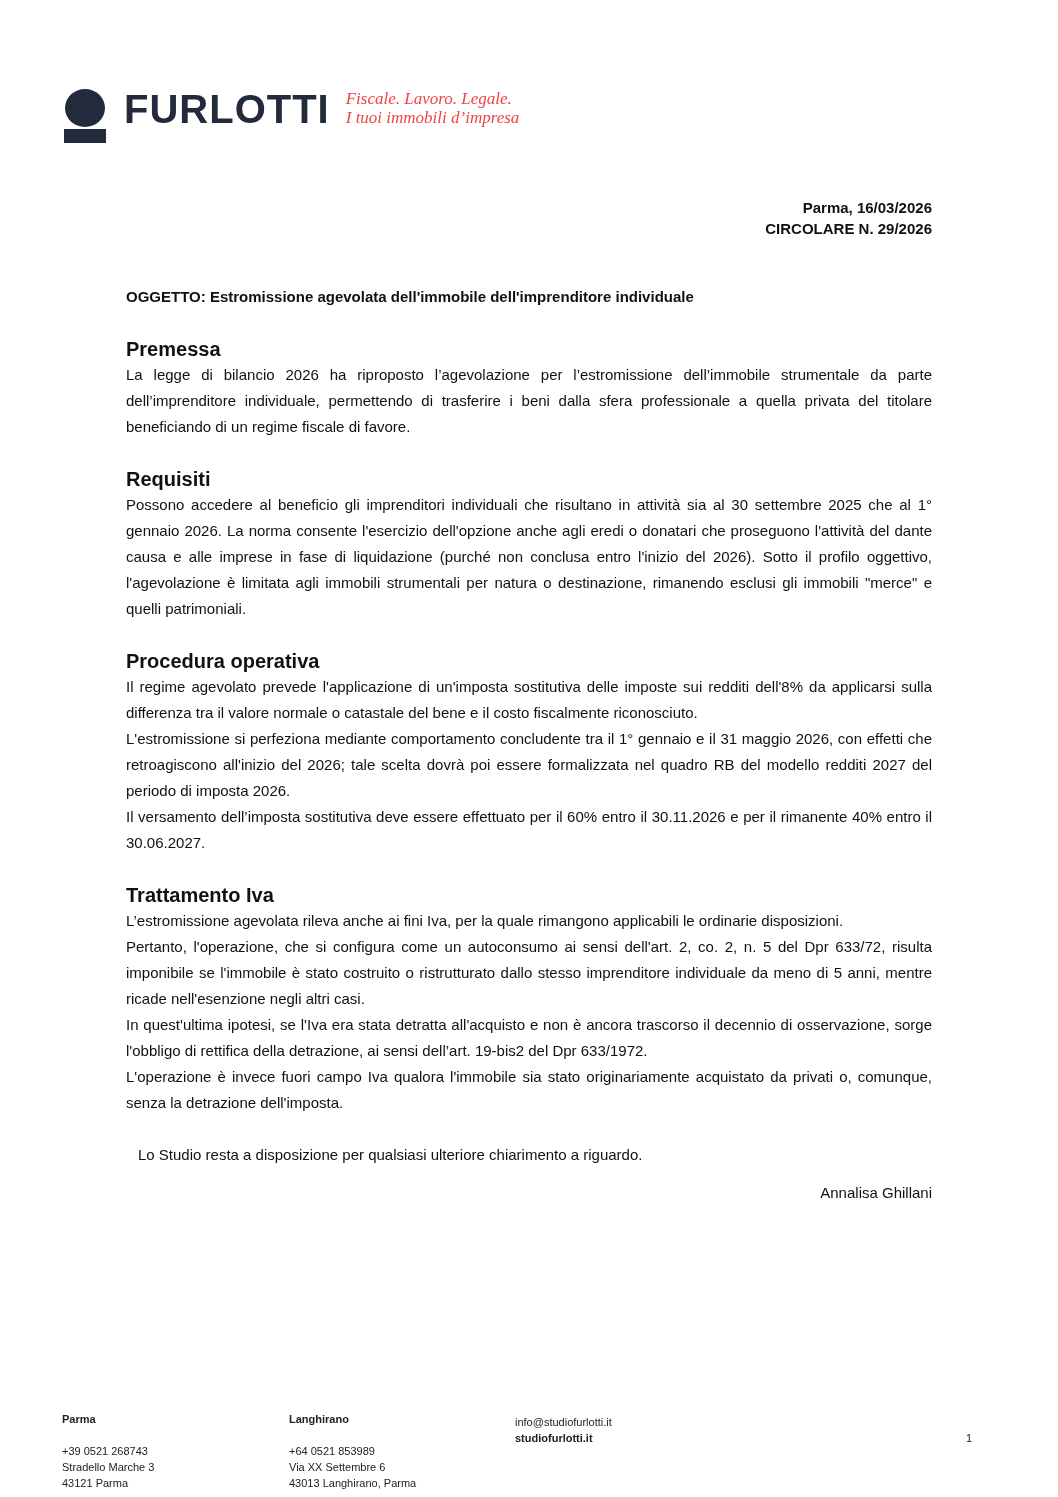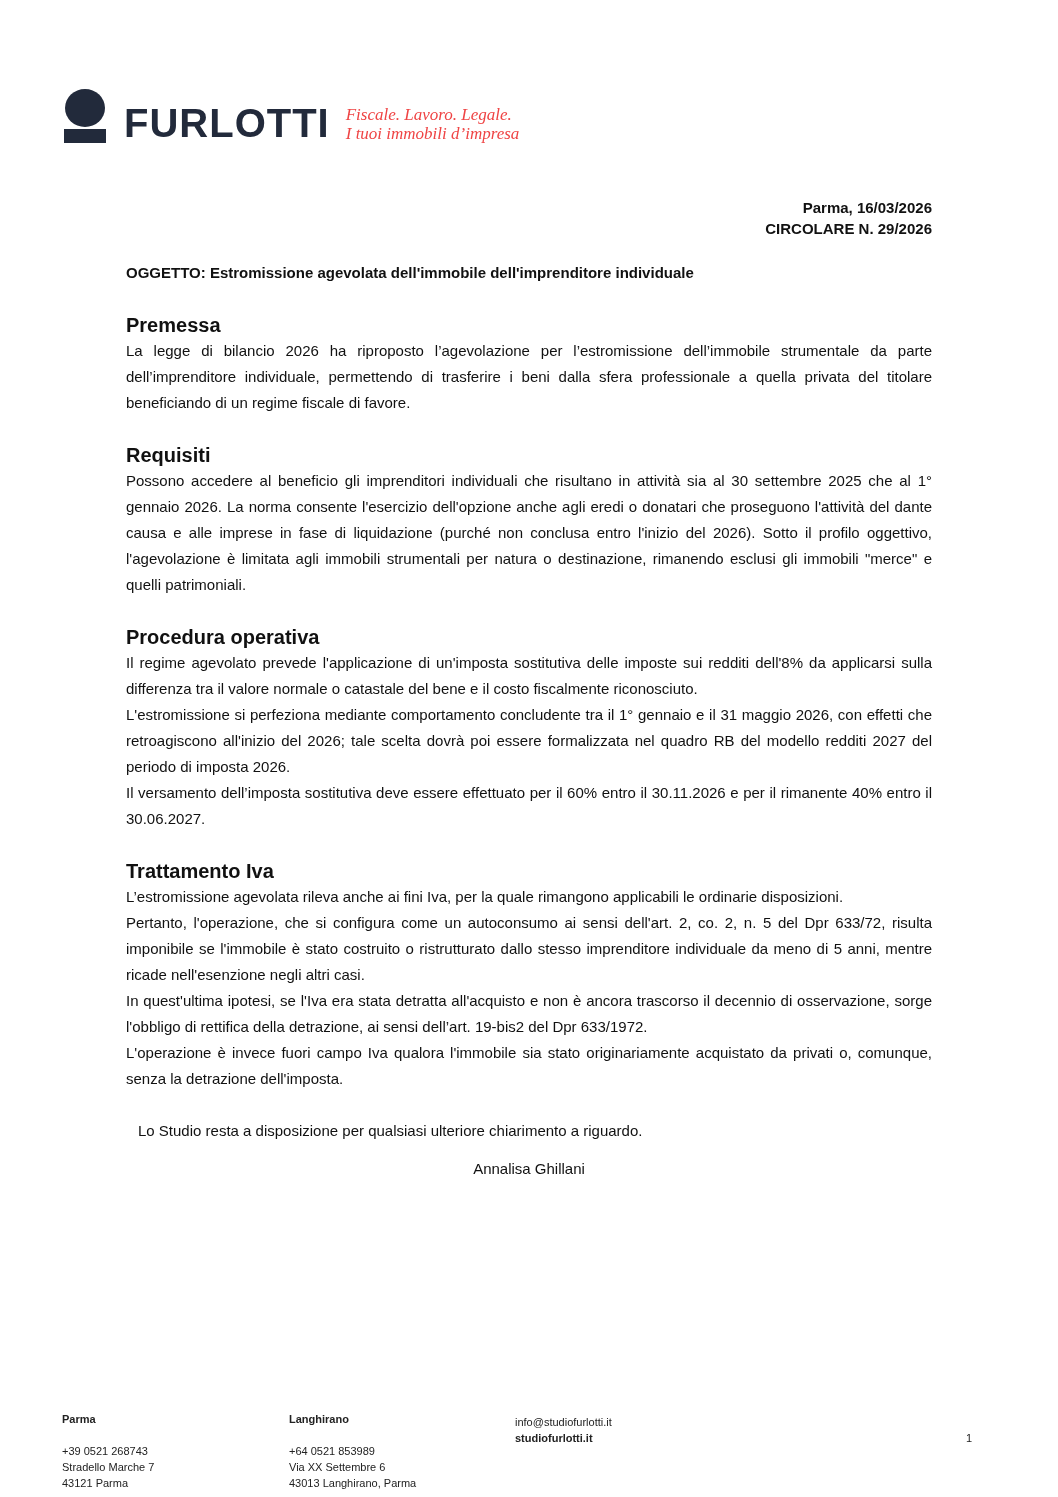--- a/index.html
+++ b/index.html
@@ -1,35 +1,35 @@
 <!DOCTYPE html>
 <html><head>
   <meta charset="utf-8">
   <style>
     html, body { margin: 0; padding: 0; background: #ffffff; }
     body {
       width: 1058px; height: 1497px; position: relative; overflow: hidden;
       font-family: "Liberation Sans", sans-serif; color: #111111;
     }
-    .logo { position: absolute; left: 64px; top: 89px; height: 54px; display: flex; align-items: flex-end; }
+    .logo { position: absolute; left: 64px; top: 89px; height: 54px; display: flex; align-items: flex-start; }
     .logo-mark { width: 42px; height: 54px; position: relative; margin-right: 18px; }
     .logo-mark .head { position: absolute; left: 1px; top: 0; width: 40px; height: 38px; border-radius: 50%; background: #222a3b; }
     .logo-mark .base { position: absolute; left: 0; top: 40px; width: 42px; height: 14px; background: #222a3b; }
     .logo-word { font-family: "Liberation Sans", sans-serif; font-weight: bold; font-size: 40px; letter-spacing: 1px; color: #222a3b; line-height: 1; margin-right: 16px; }
     .logo-tag { font-family: "Liberation Serif", serif; font-style: italic; font-size: 17px; line-height: 19px; color: #ef4444; }
 
     .header-right { position: absolute; right: 126px; top: 197px; text-align: right; font-weight: bold; font-size: 15px; line-height: 21px; }
 
-    .content { position: absolute; left: 126px; top: 260px; width: 806px; font-size: 15px; line-height: 26px; }
+    .content { position: absolute; left: 126px; top: 284px; width: 806px; font-size: 15px; line-height: 26px; }
     .subject { font-weight: bold; margin-bottom: 26px; }
     .section { margin-bottom: 26px; }
     .section h2 { font-size: 20px; font-weight: bold; margin: 0; line-height: 26px; }
     .section p { margin: 0; text-align: justify; }
     .closing { margin: 12px; }
-    .signature { text-align: center; margin: 0; }
+    .signature { text-align: right; margin: 0; }
 
     .footer { position: absolute; left: 62px; top: 1366px; width: 930px; font-size: 11px; line-height: 16px; color: #222222; }
     .fcol { position: absolute; top: 0; }
     .fcol .city { font-weight: bold; margin-bottom: 16px; margin-top: 45px; }
     .fcol-parma { left: 0; }
     .fcol-lang { left: 227px; }
     .fcol-web { left: 453px; top: 48px; }
     .fcol-web .site { font-weight: bold; }
     .page-num { position: absolute; right: 20px; top: 64px; }
   </style>
@@ -82,21 +82,21 @@
   </div>
 
   <p class="closing">Lo Studio resta a disposizione per qualsiasi ulteriore chiarimento a riguardo.</p>
   <p class="signature">Annalisa Ghillani</p>
 </div>
 
 <div class="footer">
   <div class="fcol fcol-parma">
     <div class="city">Parma</div>
     <div>+39 0521 268743</div>
-    <div>Stradello Marche 7</div>
+    <div>Stradello Marche 3</div>
     <div>43121 Parma</div>
   </div>
   <div class="fcol fcol-lang">
     <div class="city">Langhirano</div>
     <div>+64 0521 853989</div>
     <div>Via XX Settembre 6</div>
     <div>43013 Langhirano, Parma</div>
   </div>
   <div class="fcol fcol-web">
     <div>info@studiofurlotti.it</div>

